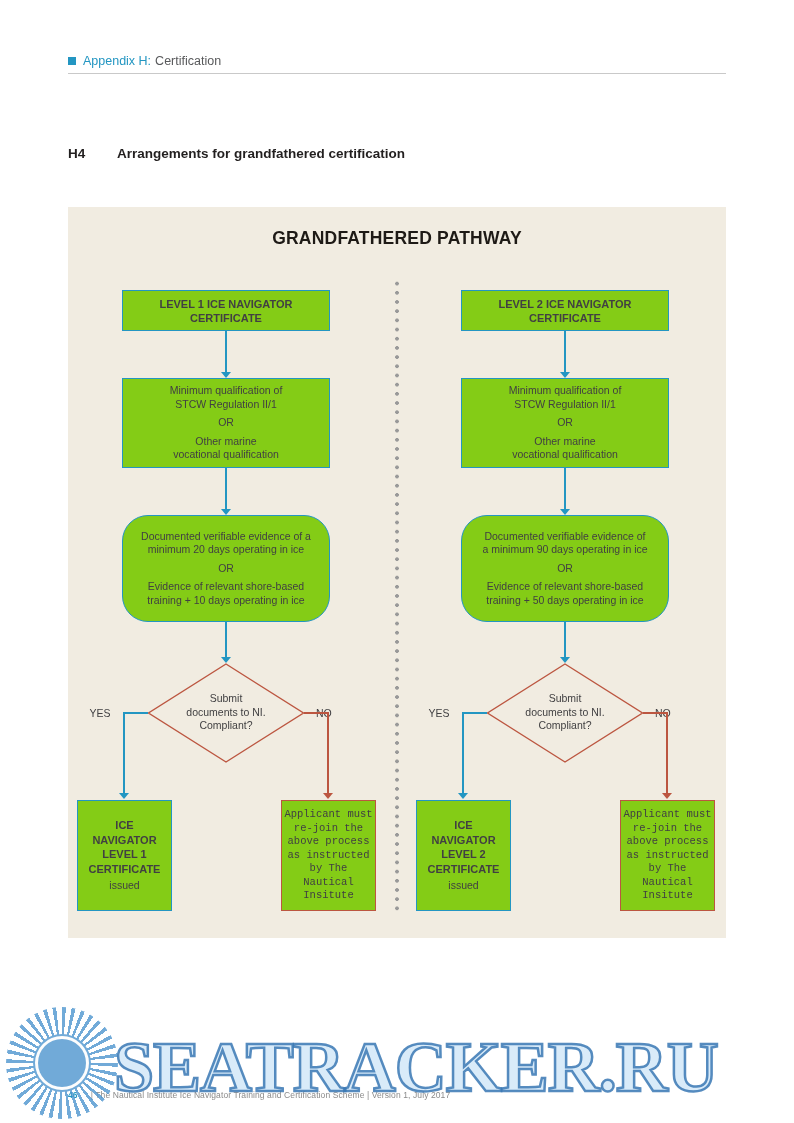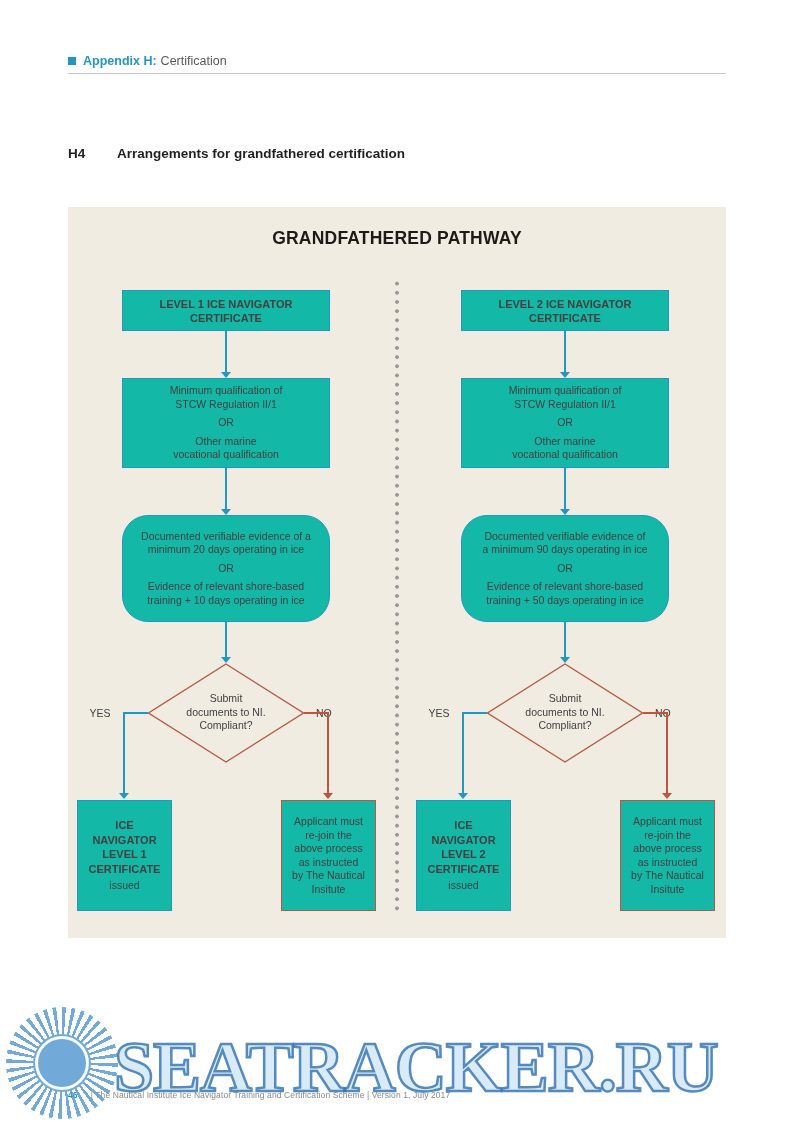--- a/index.html
+++ b/index.html
@@ -3,39 +3,39 @@
 <meta charset="utf-8">
 <style>
   * { margin:0; padding:0; box-sizing:border-box; }
   html,body { background:#ffffff; }
   body { font-family:"Liberation Sans", sans-serif; }
   .page { position:relative; width:794px; height:1123px; background:#ffffff; margin:0 auto; overflow:hidden; }
 
   
   .header { position:absolute; left:68px; top:54px; font-size:12.5px; display:flex; align-items:center; }
   .hdr-sq { display:inline-block; width:8px; height:8px; background:var(--blue,#2396c2); margin-right:7px; }
-  .hdr-blue { color:var(--blue,#2396c2); font-weight:bold;text-align:right; }
+  .hdr-blue { color:var(--blue,#2396c2); font-weight:normal;text-align:right; }
   .hdr-gray { color:var(--gray,#58595b); margin-left:4px; }
   .hrule { position:absolute; left:68px; top:73px; width:658px; height:1px; background:#c9c9c9; }
 
   
   .section { position:absolute; left:68px; top:146px; font-size:13.5px; font-weight:bold; color:#221f1f; }
   .section .num { display:inline-block; width:49px; }
 
   
   .panel { position:absolute; left:68px; top:207px; width:658px; height:731px; background:var(--beige,#f1ece1); }
   .fc-title { position:absolute; top:21px; left:0; width:100%; text-align:center; font-size:17.5px; font-weight:bold; color:#1e1a16; letter-spacing:0.2px; }
   .divider { position:absolute; left:327px; top:72px; width:4px; height:632px;
              background-image:radial-gradient(circle, #999999 1.7px, rgba(0,0,0,0) 2.1px);
              background-size:4px 9.2px; background-repeat:repeat-y; }
 
   .col { position:absolute; top:75px; width:302px; height:645px; }
   .col.left { left:8px; } .col.right { left:347px; }
 
-  .box { position:absolute; background:#14b8a6; border:1px solid var(--blue,#2396c2);
+  .box { position:absolute; background:#84cc16; border:1px solid var(--blue,#2396c2);
          display:flex; flex-direction:column; align-items:center; justify-content:center;
          text-align:center; color:var(--text,#414042); }
   .ml { white-space:pre-line; }
   .or { display:block; margin:5px 12px; }
 
   .cert-box { left:46px; top:8px; width:208px; height:41px; font-weight:bold; font-size:11px; line-height:14px; }
   .qual-box { left:46px; top:96px; width:208px; height:90px; font-size:10.5px; line-height:13.5px; }
   .evid-box { left:46px; top:233px; width:208px; height:107px; font-size:10.5px; line-height:13.5px;border-radius:26px; }
 
   .arrow { position:absolute; width:2px; background:var(--blue,#2396c2); }
@@ -59,21 +59,21 @@
   .no-lbl { left:240px; top:425px; }
 
   .yes-h { left:48px; top:430px; width:24px; }
   .yes-v { left:47px; top:430px; height:81px; }
   .no-h  { left:228px; top:430px; width:25px; }
   .no-v  { left:251px; top:430px; height:81px; }
 
   .issued-box { left:1px; top:518px; width:95px; height:111px; font-size:11px; font-weight:bold; line-height:14.5px; }
   .issued-box .suffix { font-weight:normal; font-size:10.5px; margin-top:2px; }
   .rejoin-box { left:205px; top:518px; width:95px; height:111px; border-color:var(--red,#bc5640);
-                font-size:10.5px; font-weight:normal; line-height:13.5px; }
+                font-size:10.5px; font-weight:normal; line-height:13.5px;font-family:Liberation Mono, monospace; }
 
   
   .footer { position:absolute; left:68px; top:1090px; font-size:8.5px; color:#8a8a8a; z-index:1; letter-spacing:0.1px; }
   .footer .pn { color:var(--blue,#2396c2); font-weight:bold; margin-right:13px; }
 
   
   .watermark { position:absolute; left:0; bottom:0; width:794px; height:125px; z-index:2; pointer-events:none; }
   .sun { position:absolute; left:6px; bottom:4px; width:112px; height:112px; border-radius:50%;
          background:repeating-conic-gradient(var(--wm,#4e96cf) 0deg 4deg, rgba(0,0,0,0) 4deg 10deg);
          opacity:0.8; }

